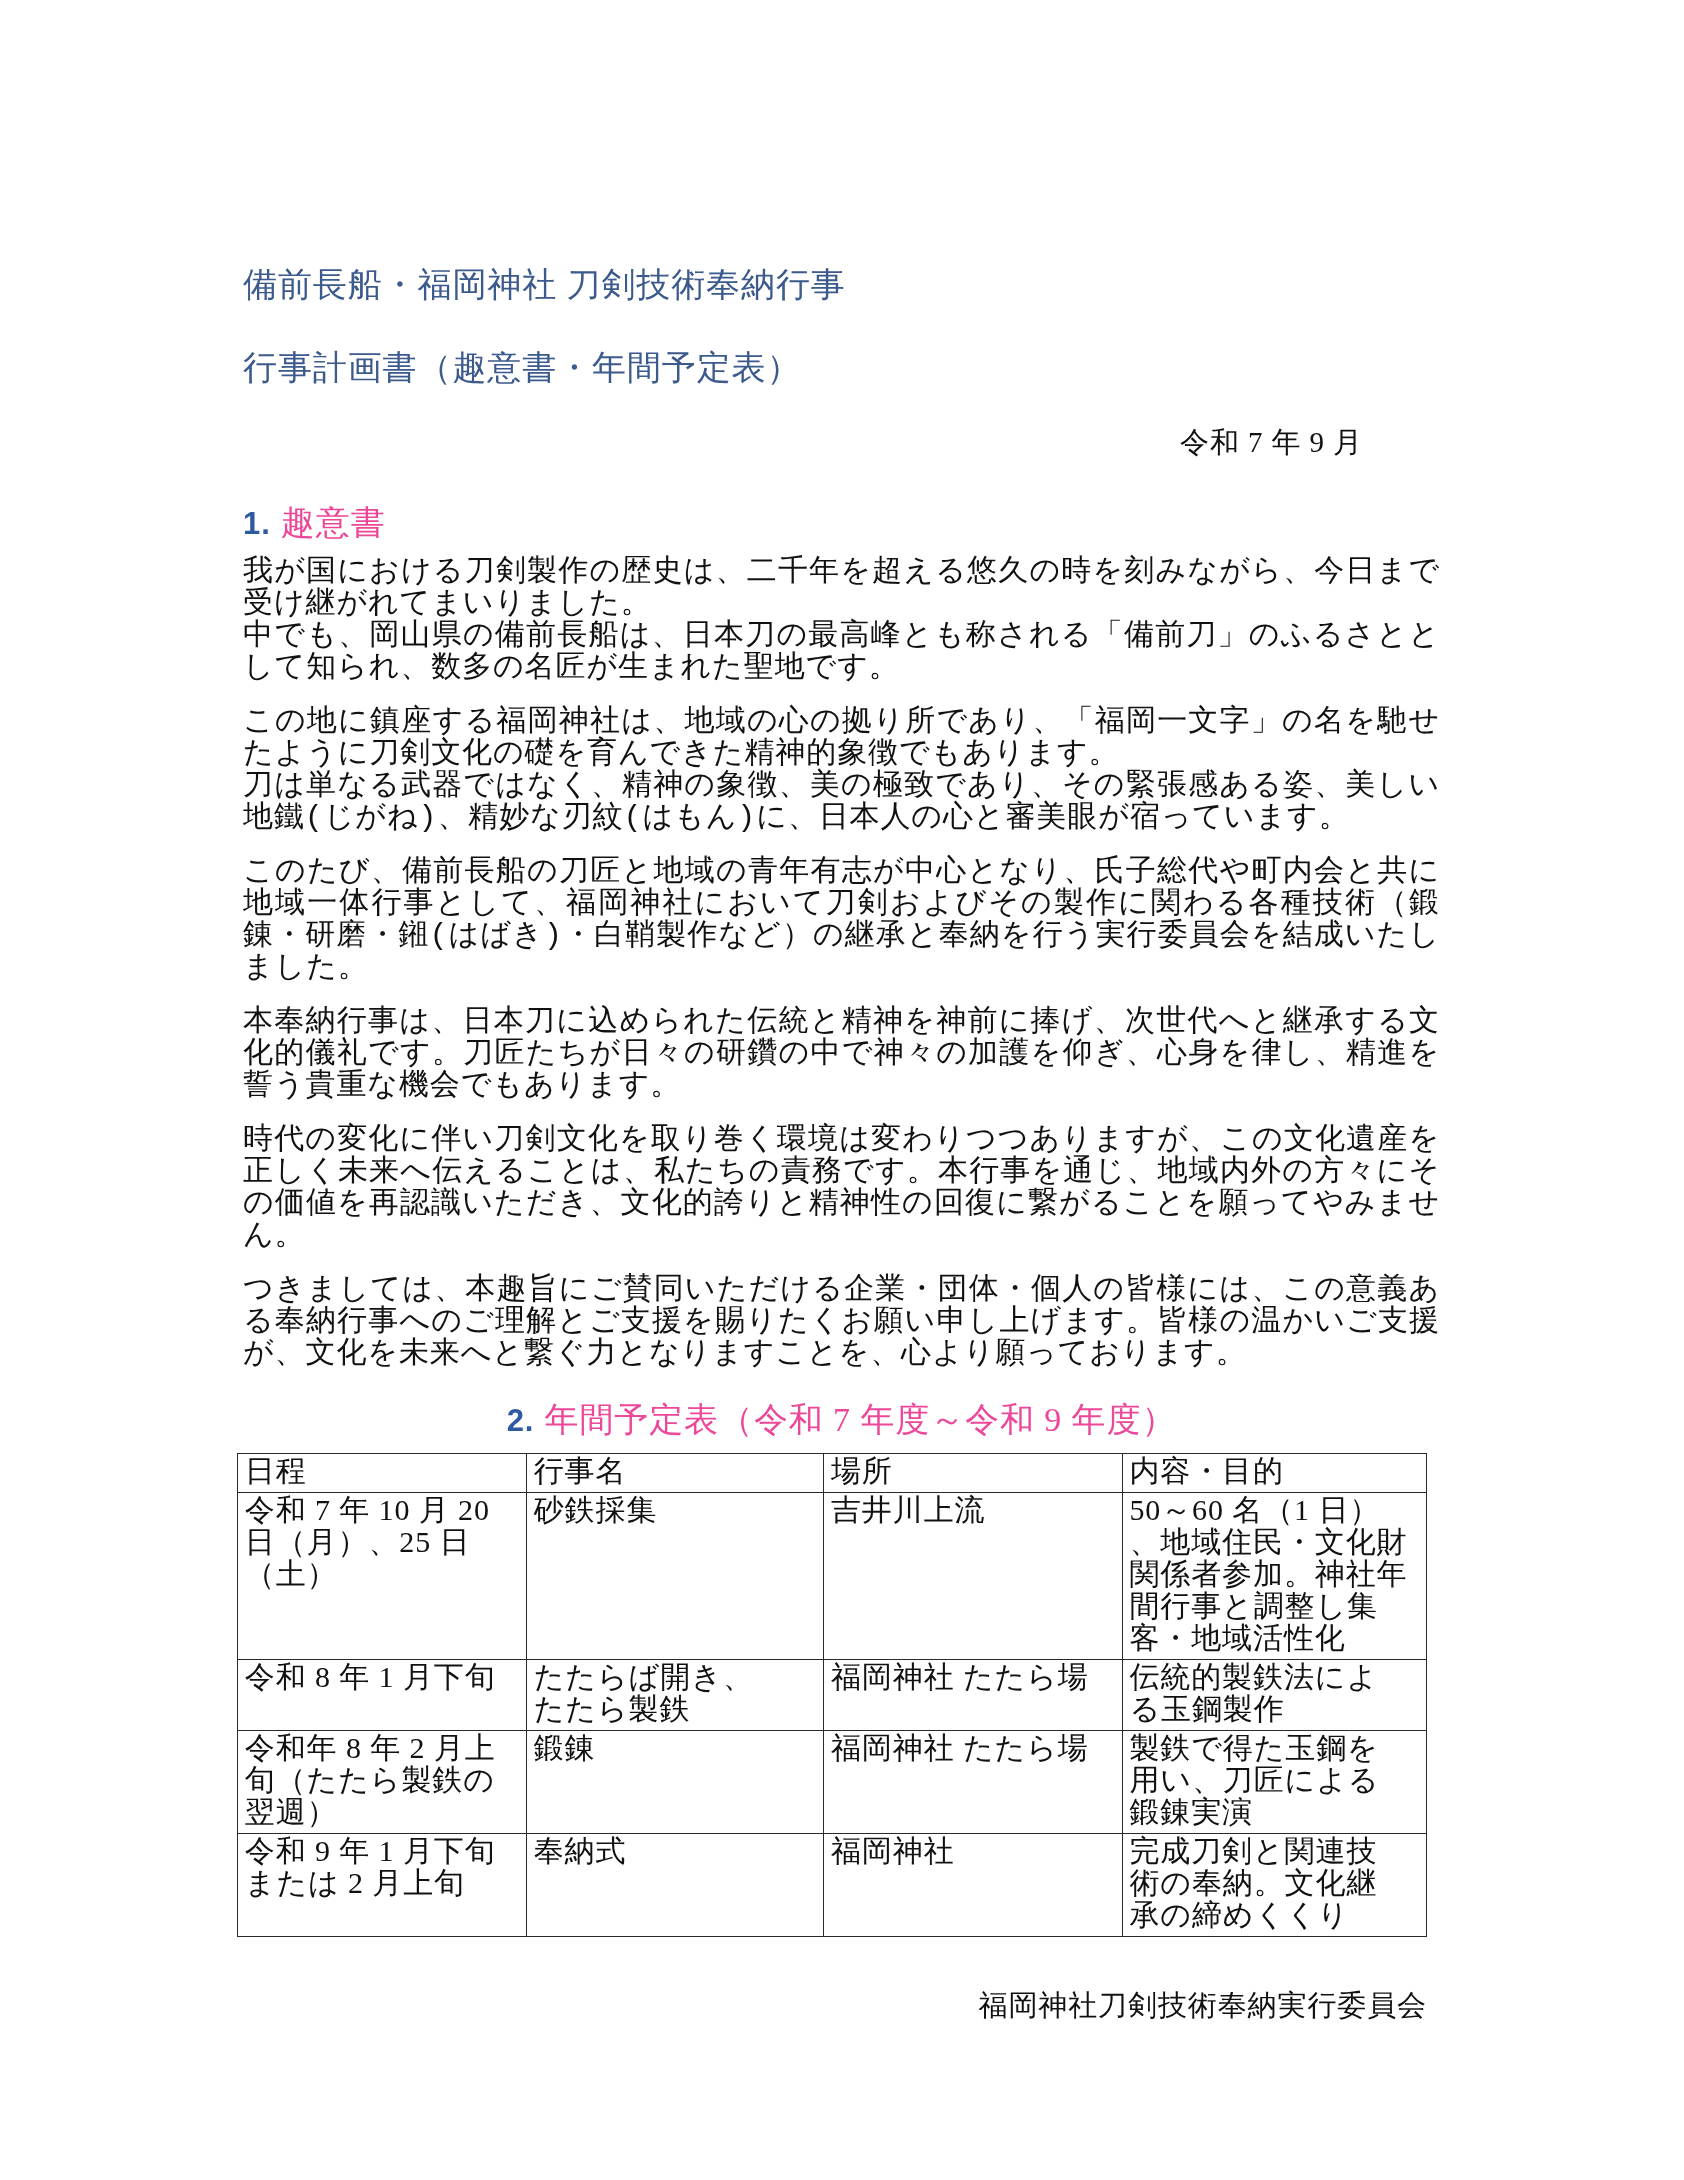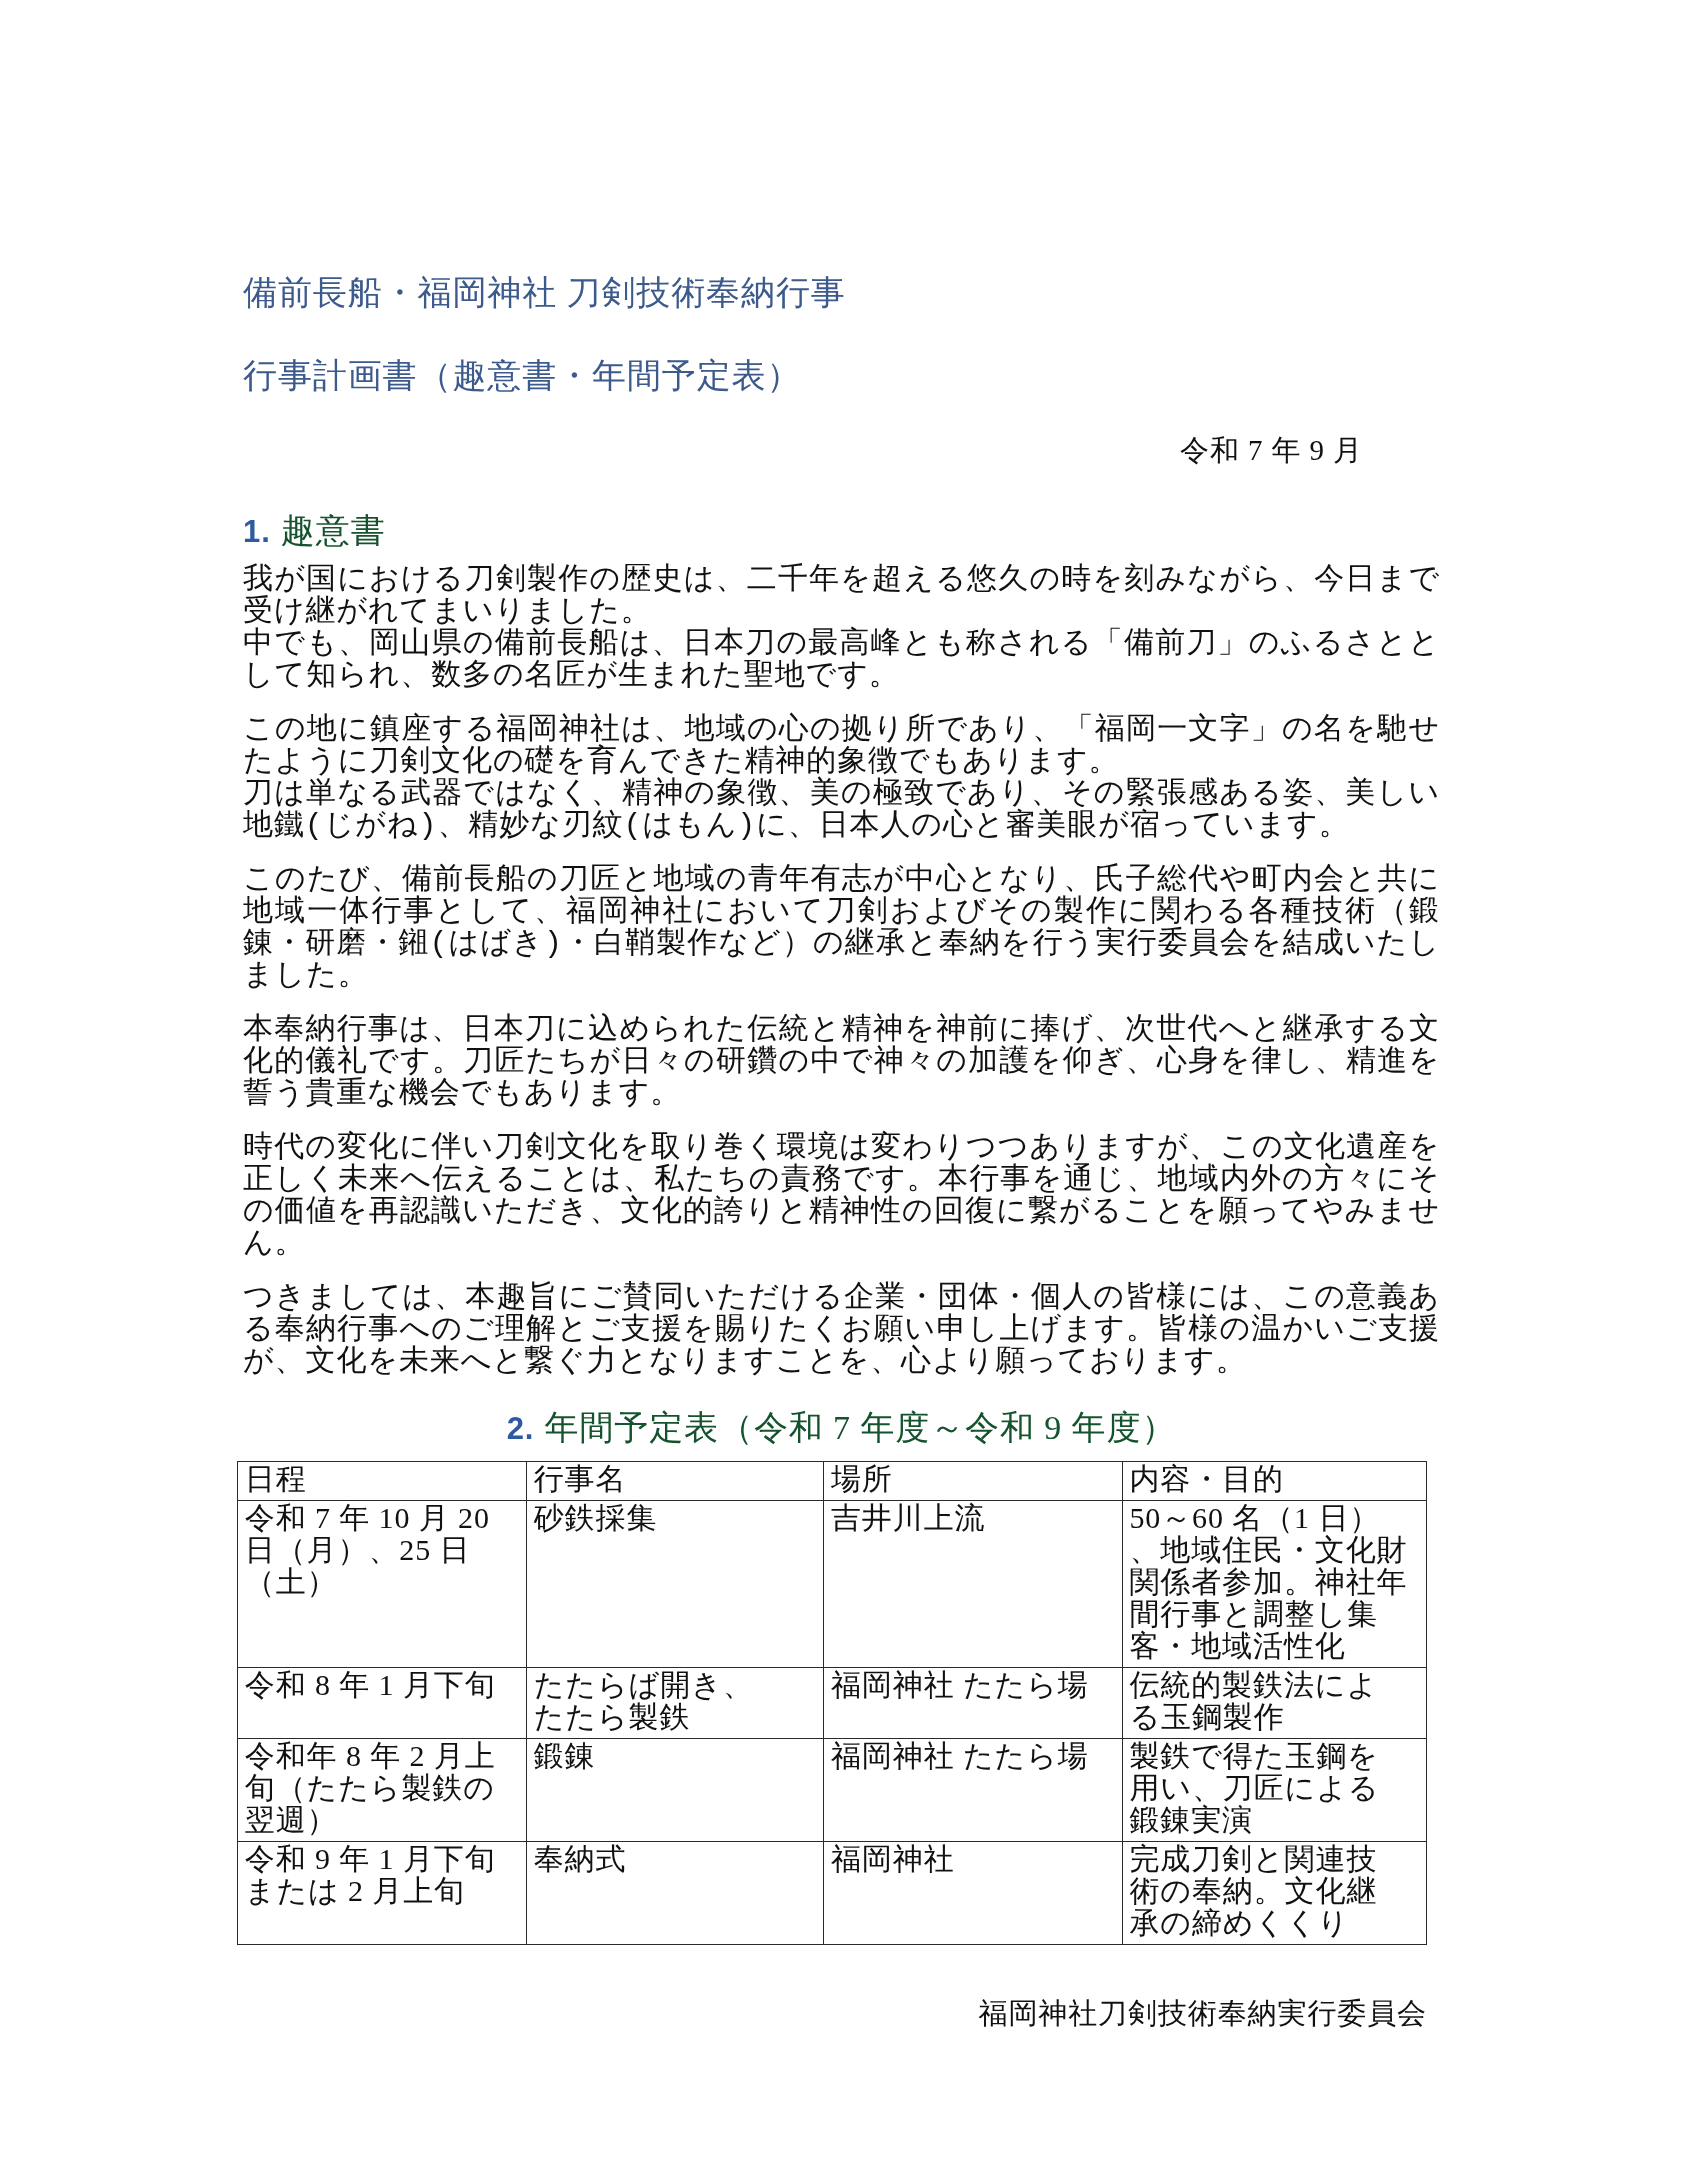--- a/index.html
+++ b/index.html
@@ -1,41 +1,41 @@
 <!DOCTYPE html>
 <html style="font-size:13.6px"><head>
 <meta charset="utf-8">
 <style>
   html,body { margin:0; padding:0; }
   body {
     width:1685px; height:2181px; background:#ffffff; overflow:hidden;
     font-family:"Liberation Serif","DejaVu Serif",serif; color:#111111;
   }
-  .content { position:absolute; left:243px; top:12px; width:1197px; }
+  .content { position:absolute; left:243px; top:4px; width:1197px; }
 
   .title-line {
     font-size:34px; line-height:41px; font-weight:400;
     color:#3c5a8c; letter-spacing:0.9px; margin:0;
   }
   .title-line.first { margin-top:260px; }
   .title-line.second { margin-top:42px; }
 
   .doc-date {
     font-size:29px; line-height:34px; margin-top:37px;
     text-align:right; padding-right:77px; letter-spacing:0.9px;
   }
 
   h2.sec { font-size:34px; line-height:41px; font-weight:400; margin:0; letter-spacing:0.9px; }
   h2.sec.first { margin-top:43px; }
   h2.sec.second { margin-top:29px;text-align:center; }
   h2.sec .num {
     font-family:"Liberation Sans","DejaVu Sans",sans-serif;
     font-weight:700; font-size:31px; color:#2e5aa0; margin-right:10.2px;
   }
-  h2.sec .txt { color:#14532d; }
+  h2.sec .txt { color:#ec4899; }
 
   .paras .body-p {
     font-size:30px; line-height:32px; letter-spacing:0.9px;
     margin:22px 0 0 0; text-align:justify; white-space:pre-wrap;font-family:Liberation Mono, monospace;
   }
   .paras .body-p:first-child { margin-top:12px; }
 
   table.schedule {
     border-collapse:collapse; table-layout:fixed;
     width:1190px; margin-left:-6px; margin-top:12px;

